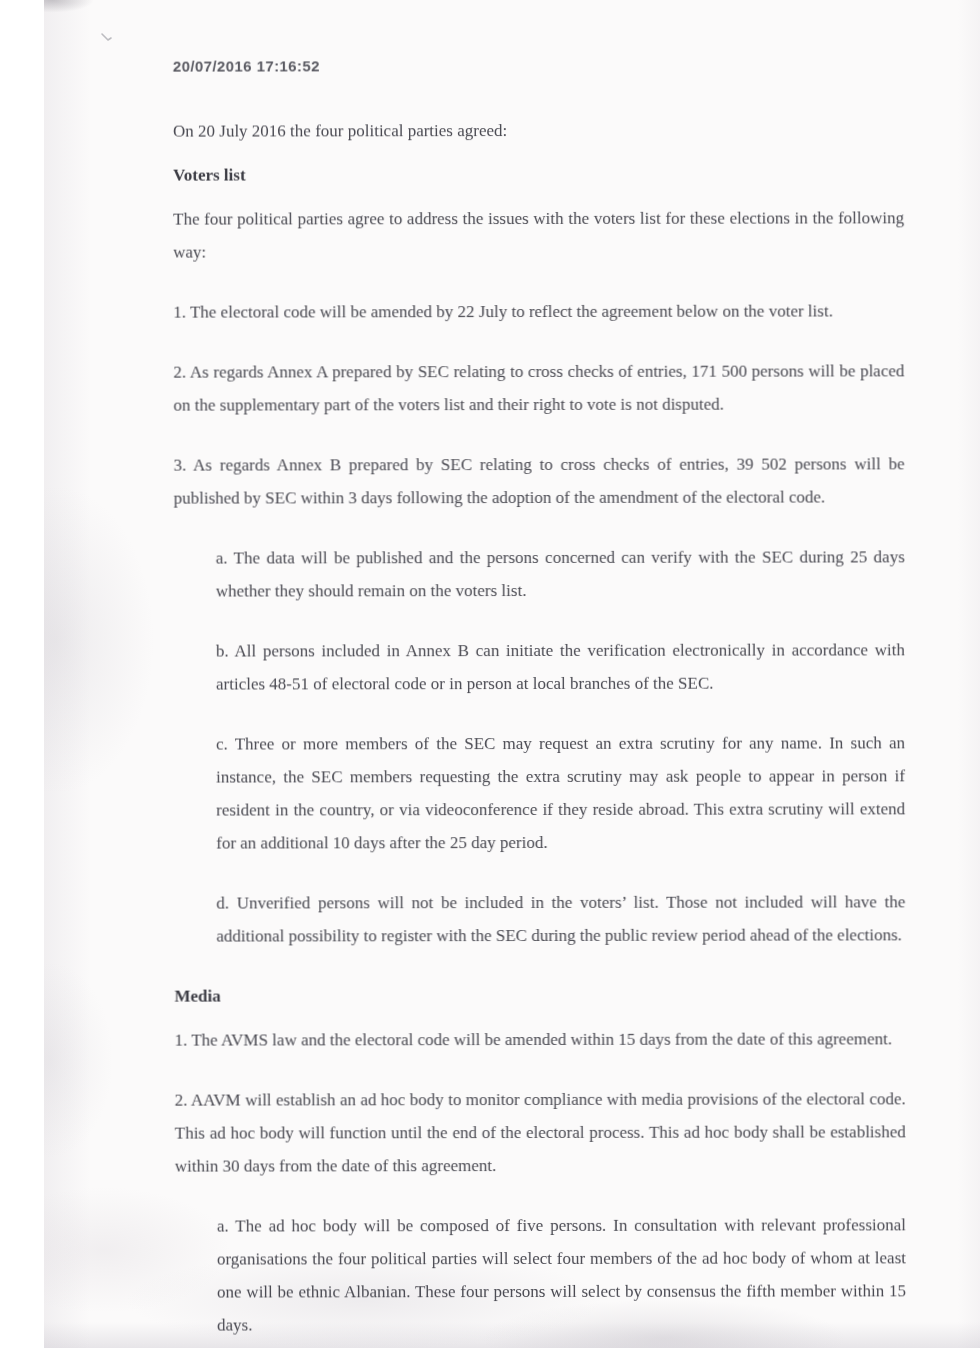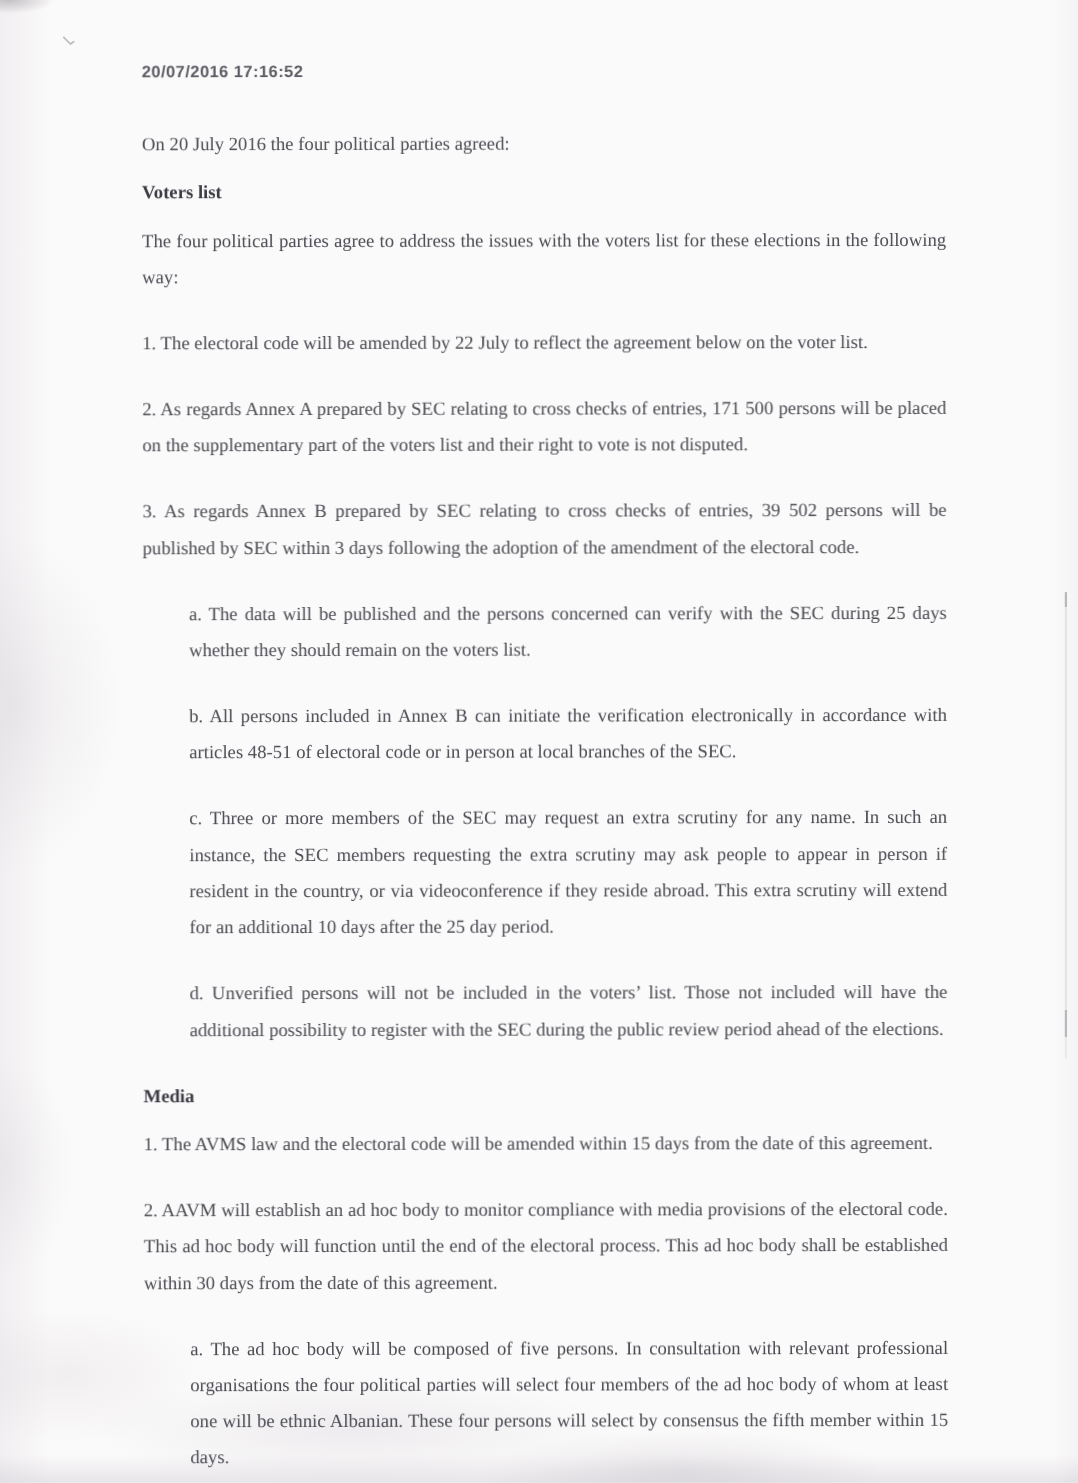--- a/index.html
+++ b/index.html
@@ -19,20 +19,21 @@
       radial-gradient(60px 18px at 8px 0px,   rgba(120,115,125,0.38), rgba(120,115,125,0) 70%),
       radial-gradient(140px 220px at 12px 640px, rgba(180,175,185,0.20), rgba(180,175,185,0) 70%),
       radial-gradient(90px 140px at 6px 1060px,  rgba(185,180,190,0.16), rgba(185,180,190,0) 70%),
       radial-gradient(340px 70px at 320px 1300px, rgba(190,185,195,0.22), rgba(190,185,195,0) 70%),
       radial-gradient(260px 55px at 620px 1338px, rgba(175,170,180,0.26), rgba(175,170,180,0) 70%),
       radial-gradient(180px 90px at 60px 1250px,  rgba(200,192,200,0.20), rgba(200,192,200,0) 70%),
       linear-gradient(to right,  rgba(205,200,208,0.22) 0px, rgba(205,200,208,0.0) 46px),
       linear-gradient(to top,    rgba(185,180,192,0.30) 0px, rgba(185,180,192,0.0) 26px),
       linear-gradient(to left,   rgba(215,210,218,0.18) 0px, rgba(215,210,218,0.0) 22px),
       #fbfafa;
+    margin-left: 44px;
   }
 
   
   .fold-line {
     position: absolute;
     left: 968px;
     top: 538px;
     width: 2px;
     height: 425px;
     background: linear-gradient(to bottom,

